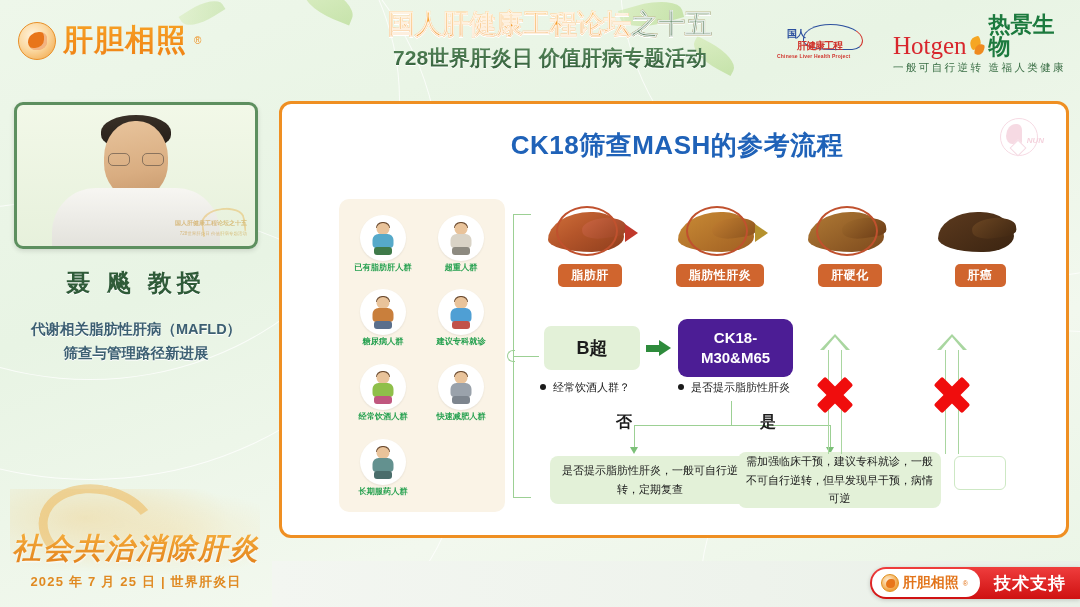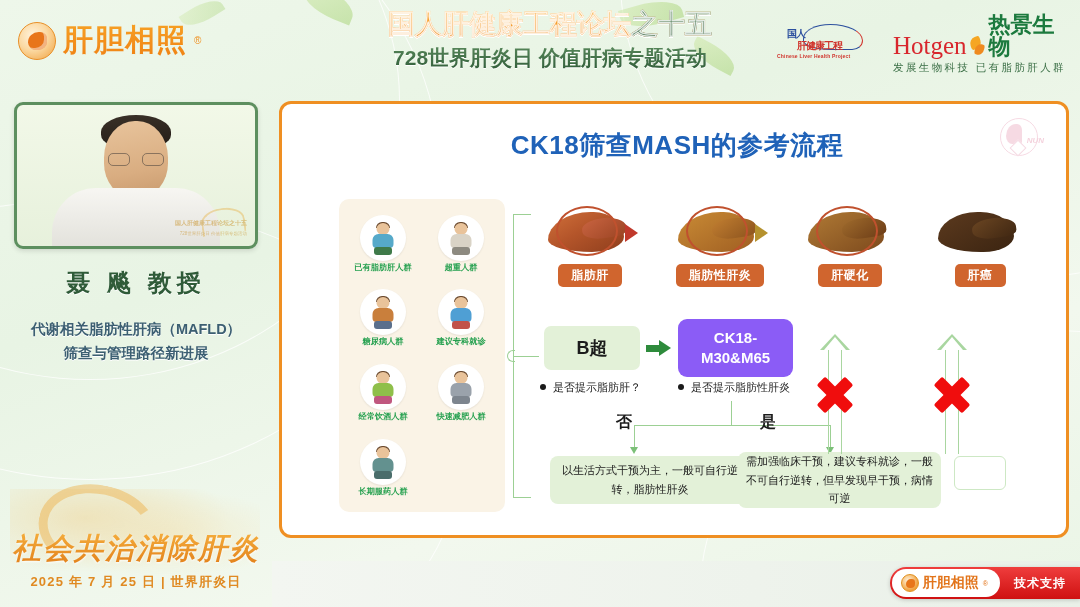--- a/index.html
+++ b/index.html
@@ -342,21 +342,21 @@
     position:absolute; left:364px; top:236px; width:26px; height:16px;
   }
   .arrow-green .shaft{ position:absolute; left:0; top:5px; width:14px; height:7px; background:#2e8b3c; }
   .arrow-green .tip{
     position:absolute; left:13px; top:0; width:0; height:0;
     border-top:8px solid transparent; border-bottom:8px solid transparent;
     border-left:12px solid #2e8b3c;
   }
   .box-ck18{
     position:absolute; left:396px; top:215px; width:115px; height:58px;
-    background:#8b5cf6; border-radius:9px; color:#fff;
+    background:#4c1d95; border-radius:9px; color:#fff;
     display:flex; align-items:center; justify-content:center; text-align:center;
     font-size:15px; font-weight:700; line-height:1.35; padding:0 6px;
   }
 
   .bullet-row{ position:absolute; display:flex; align-items:flex-start; gap:7px; }
   .bullet-dot{ width:6px; height:6px; border-radius:50%; background:#1a1a1a; margin-top:4px; flex:none; }
   .bullet-text{ font-size:11px; color:#1a1a1a; line-height:1.45; }
   .b1{ left:258px; top:276px; width:120px; }
   .b2{ left:396px; top:276px; width:120px; }
 
@@ -448,21 +448,21 @@
     border:1px solid #e0901f; position:relative; flex:none;
   }
   .tb-mark::after{
     content:""; position:absolute; left:4px; top:4px; width:9px; height:9px;
     background:#e8751a; border-radius:60% 40% 50% 50%;
   }
   .tb-name{ font-size:14px; font-weight:700; color:#e2741a; white-space:nowrap; }
   .tb-reg{ font-size:7px; color:#e2741a; vertical-align:super; }
   .tb-right{
     display:flex; align-items:center; padding:8px 14px;
-    font-size:12px; font-weight:700; color:#fff; letter-spacing:1px; white-space:nowrap;
+    font-size:17px; font-weight:700; color:#fff; letter-spacing:1px; white-space:nowrap;
   }
 </style>
 </head>
 <body>
 
 <div class="bg-wave" style="left:-220px; top:-180px; width:620px; height:560px;"></div>
 <div class="bg-wave" style="left:-260px; top:-140px; width:700px; height:620px;"></div>
 <div class="bg-wave" style="left:-300px; top:200px; width:760px; height:520px;"></div>
 <div class="bg-wave" style="left:620px; top:-320px; width:760px; height:600px;"></div>
 <div class="bg-wave" style="left:700px; top:330px; width:700px; height:520px;"></div>
@@ -492,21 +492,21 @@
     <div class="clhp-cn2">肝健康工程</div>
     <div class="clhp-en">Chinese Liver Health Project</div>
   </div>
 
   <div class="hotgen">
     <div class="hotgen-row">
       <span class="hotgen-en">Hotgen</span>
       <span class="hotgen-fly"></span>
       <span class="hotgen-cn">热景生物</span>
     </div>
-    <div class="hotgen-tag">发展生物科技  已有脂肪肝人群</div>
+    <div class="hotgen-tag">一般可自行逆转  造福人类健康</div>
   </div>
 </div>
 
 <div class="sidebar">
 
   <div class="video-frame">
     <div class="vf-person">
       <div class="vf-hair"></div>
       <div class="vf-head"></div>
       <div class="vf-glasses">
@@ -676,39 +676,39 @@
 
   <div class="box-bchao">B超</div>
   <div class="arrow-green">
     <div class="shaft"></div>
       <div class="tip"></div>
   </div>
   <div class="box-ck18">CK18-M30&amp;M65</div>
 
   <div class="bullet-row b1">
     <div class="bullet-dot"></div>
-    <div class="bullet-text">是否提示脂肪肝？</div>
+    <div class="bullet-text">经常饮酒人群？</div>
   </div>
   <div class="bullet-row b2">
     <div class="bullet-dot"></div>
     <div class="bullet-text">是否提示脂肪性肝炎</div>
   </div>
 
   <div class="tree">
     <div class="tree-stem"></div>
     <div class="tree-bar"></div>
     <div class="tree-l"></div>
     <div class="tree-r"></div>
     <div class="tree-tip l"></div>
     <div class="tree-tip r"></div>
   </div>
   <div class="branch-label lbl-no">否</div>
   <div class="branch-label lbl-yes">是</div>
 
-  <div class="outcome out-left">以生活方式干预为主，一般可自行逆转，脂肪性肝炎</div>
+  <div class="outcome out-left">是否提示脂肪性肝炎，一般可自行逆转，定期复查</div>
   <div class="outcome out-right">需加强临床干预，建议专科就诊，一般不可自行逆转，但早发现早干预，病情可逆</div>
 
   <div class="stub-box"></div>
 
   <div class="blocked blk1">
     <div class="blk-arrow"></div>
     <div class="blk-head"></div>
     <div class="red-x">
         <span></span>
         <span></span>

